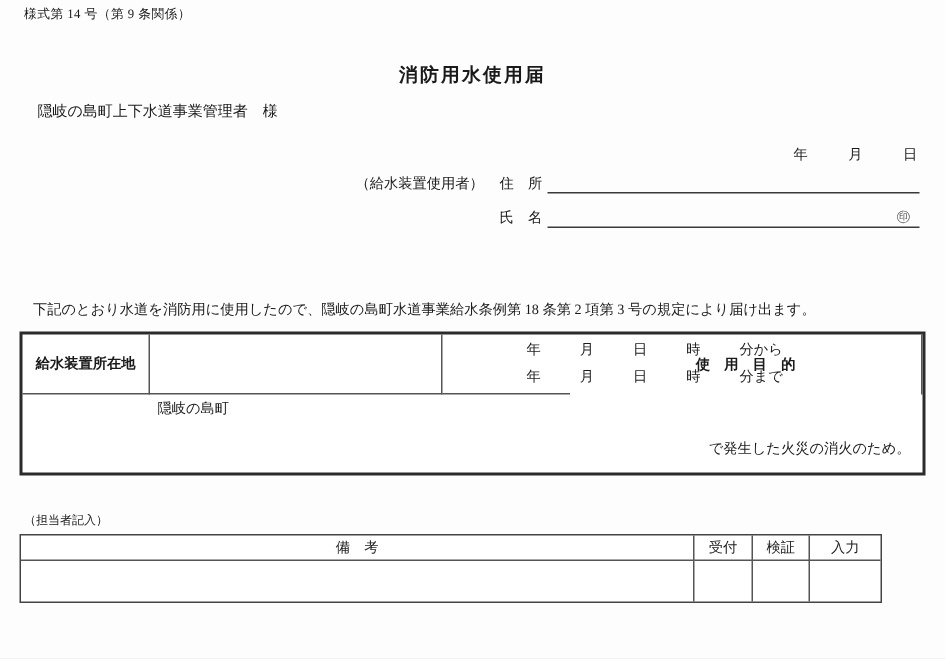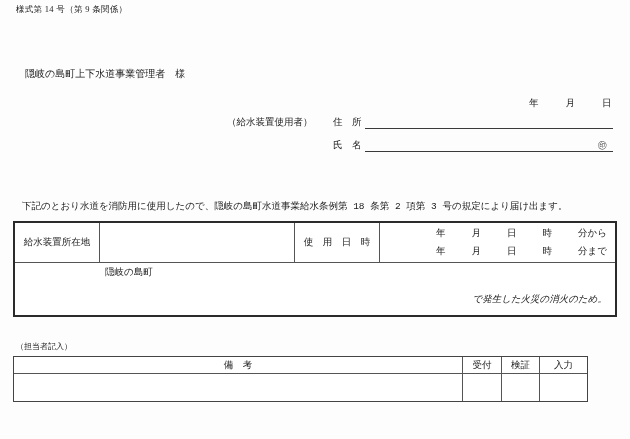--- a/index.html
+++ b/index.html
@@ -6,62 +6,63 @@
   .page{
     position:relative;width:630px;height:439px;background:#fdfdfd;
     font-family:"Liberation Serif","DejaVu Serif",serif;color:#1a1a1a;
     overflow:hidden;margin:0;
   }
   .abs{position:absolute;}
   .form-number{left:16px;top:4px;font-size:8.5px;letter-spacing:.3px;}
   .doc-title{left:0;top:42px;width:100%;text-align:center;font-size:12.5px;font-weight:bold;letter-spacing:1.5px;}
   .addressee{left:25px;top:67px;font-size:10px;}
   .date-line{left:529px;top:97px;display:flex;gap:27px;font-size:9.5px;}
-  .role-label{left:227px;top:116px;font-size:9.5px;}
+  .role-label{left:237px;top:116px;font-size:9.5px;}
   .fill-row{position:absolute;left:333px;width:280px;display:flex;align-items:flex-end;font-size:9.5px;}
   .row-address{top:114px;}
   .row-name{top:137px;}
   .row-phone{top:160px;}
   .fill-label{white-space:pre;margin-right:3px;}
   .fill-line{flex:1;border-bottom:1px solid #3a3a3a;height:14px;display:flex;align-items:flex-end;justify-content:flex-end;}
   .seal{font-size:9.5px;line-height:1;padding-right:6px;transform:translateY(-1px);color:#333;}
-  .statement{left:22px;top:200px;font-size:9.5px;white-space:nowrap;font-family:Liberation Mono, monospace;}
+  .statement{left:22px;top:200px;font-size:9.5px;white-space:nowrap;}
   
   .usage-table{
     left:13px;top:221px;width:604px;height:96px;box-sizing:border-box;
     border:2px solid #2b2b2b;display:grid;
     grid-template-columns:85px 195px 85px 1fr;grid-template-rows:40px 1fr;
     font-size:9.5px;background:#fff;
   }
   .cell{box-sizing:border-box;}
   .b-r{border-right:1px solid #555;}
   .b-b{border-bottom:1px solid #555;}
-  .cell-label{display:flex;align-items:center;justify-content:center;white-space:pre;}
+  .cell-label{display:flex;align-items:center;justify-content:center;white-space:pre;font-weight:bold;}
   .dt-cell{display:flex;flex-direction:column;justify-content:space-evenly;}
   .dt-row{display:flex;gap:26px;padding-left:56px;white-space:nowrap;}
   .purpose-cell{grid-column:2/5;display:flex;flex-direction:column;justify-content:space-between;}
   .purpose-prefix{padding:3px 0 0 5px;align-self:flex-start;}
-  .purpose-suffix{padding:0 8px 9px 0;align-self:flex-end;font-style:italic;}
+  .purpose-suffix{padding:0 8px 9px 0;align-self:flex-end;}
   
   .staff-note{left:16px;top:341px;font-size:8px;font-family:Liberation Serif, serif;}
   .staff-table{
     left:13px;top:356px;width:575px;height:46px;box-sizing:border-box;
     border:1px solid #444;display:grid;
     grid-template-columns:1fr 39px 38px 47px;grid-template-rows:17px 1fr;
     font-size:9.5px;background:#fff;
   }
   .staff-head{display:flex;align-items:center;justify-content:center;white-space:pre;}
 </style>
 </head>
 <body>
 
 <div class="page">
 
   <div class="abs form-number">様式第 14 号（第 9 条関係）</div>
 
+  <div class="abs doc-title">消防用水使用届</div>
 
   <div class="abs addressee">隠岐の島町上下水道事業管理者　様</div>
 
   <div class="abs date-line">
     <span>年</span>
     <span>月</span>
     <span>日</span>
   </div>
 
   <div class="abs role-label">（給水装置使用者）</div>
@@ -80,37 +81,37 @@
         <span class="seal">㊞</span>
       </span>
   </div>
 
 
   <div class="abs statement">下記のとおり水道を消防用に使用したので、隠岐の島町水道事業給水条例第 18 条第 2 項第 3 号の規定により届け出ます。</div>
 
   <div class="abs usage-table">
     <div class="cell cell-label b-r b-b">給水装置所在地</div>
     <div class="cell b-r b-b"></div>
-    <div class="cell cell-label b-r b-b">使　用　日　時</div>
     <div class="cell dt-cell b-b">
       <div class="dt-row">
         <span>年</span>
         <span>月</span>
         <span>日</span>
         <span>時</span>
         <span>分から</span>
       </div>
       <div class="dt-row">
         <span>年</span>
         <span>月</span>
         <span>日</span>
         <span>時</span>
         <span>分まで</span>
       </div>
     </div>
+    <div class="cell cell-label b-r">使　用　目　的</div>
     <div class="cell purpose-cell">
       <span class="purpose-prefix">隠岐の島町</span>
       <span class="purpose-suffix">で発生した火災の消火のため。</span>
     </div>
   </div>
 
   <div class="abs staff-note">（担当者記入）</div>
 
   <div class="abs staff-table">
     <div class="cell staff-head b-r b-b">備　考</div>

